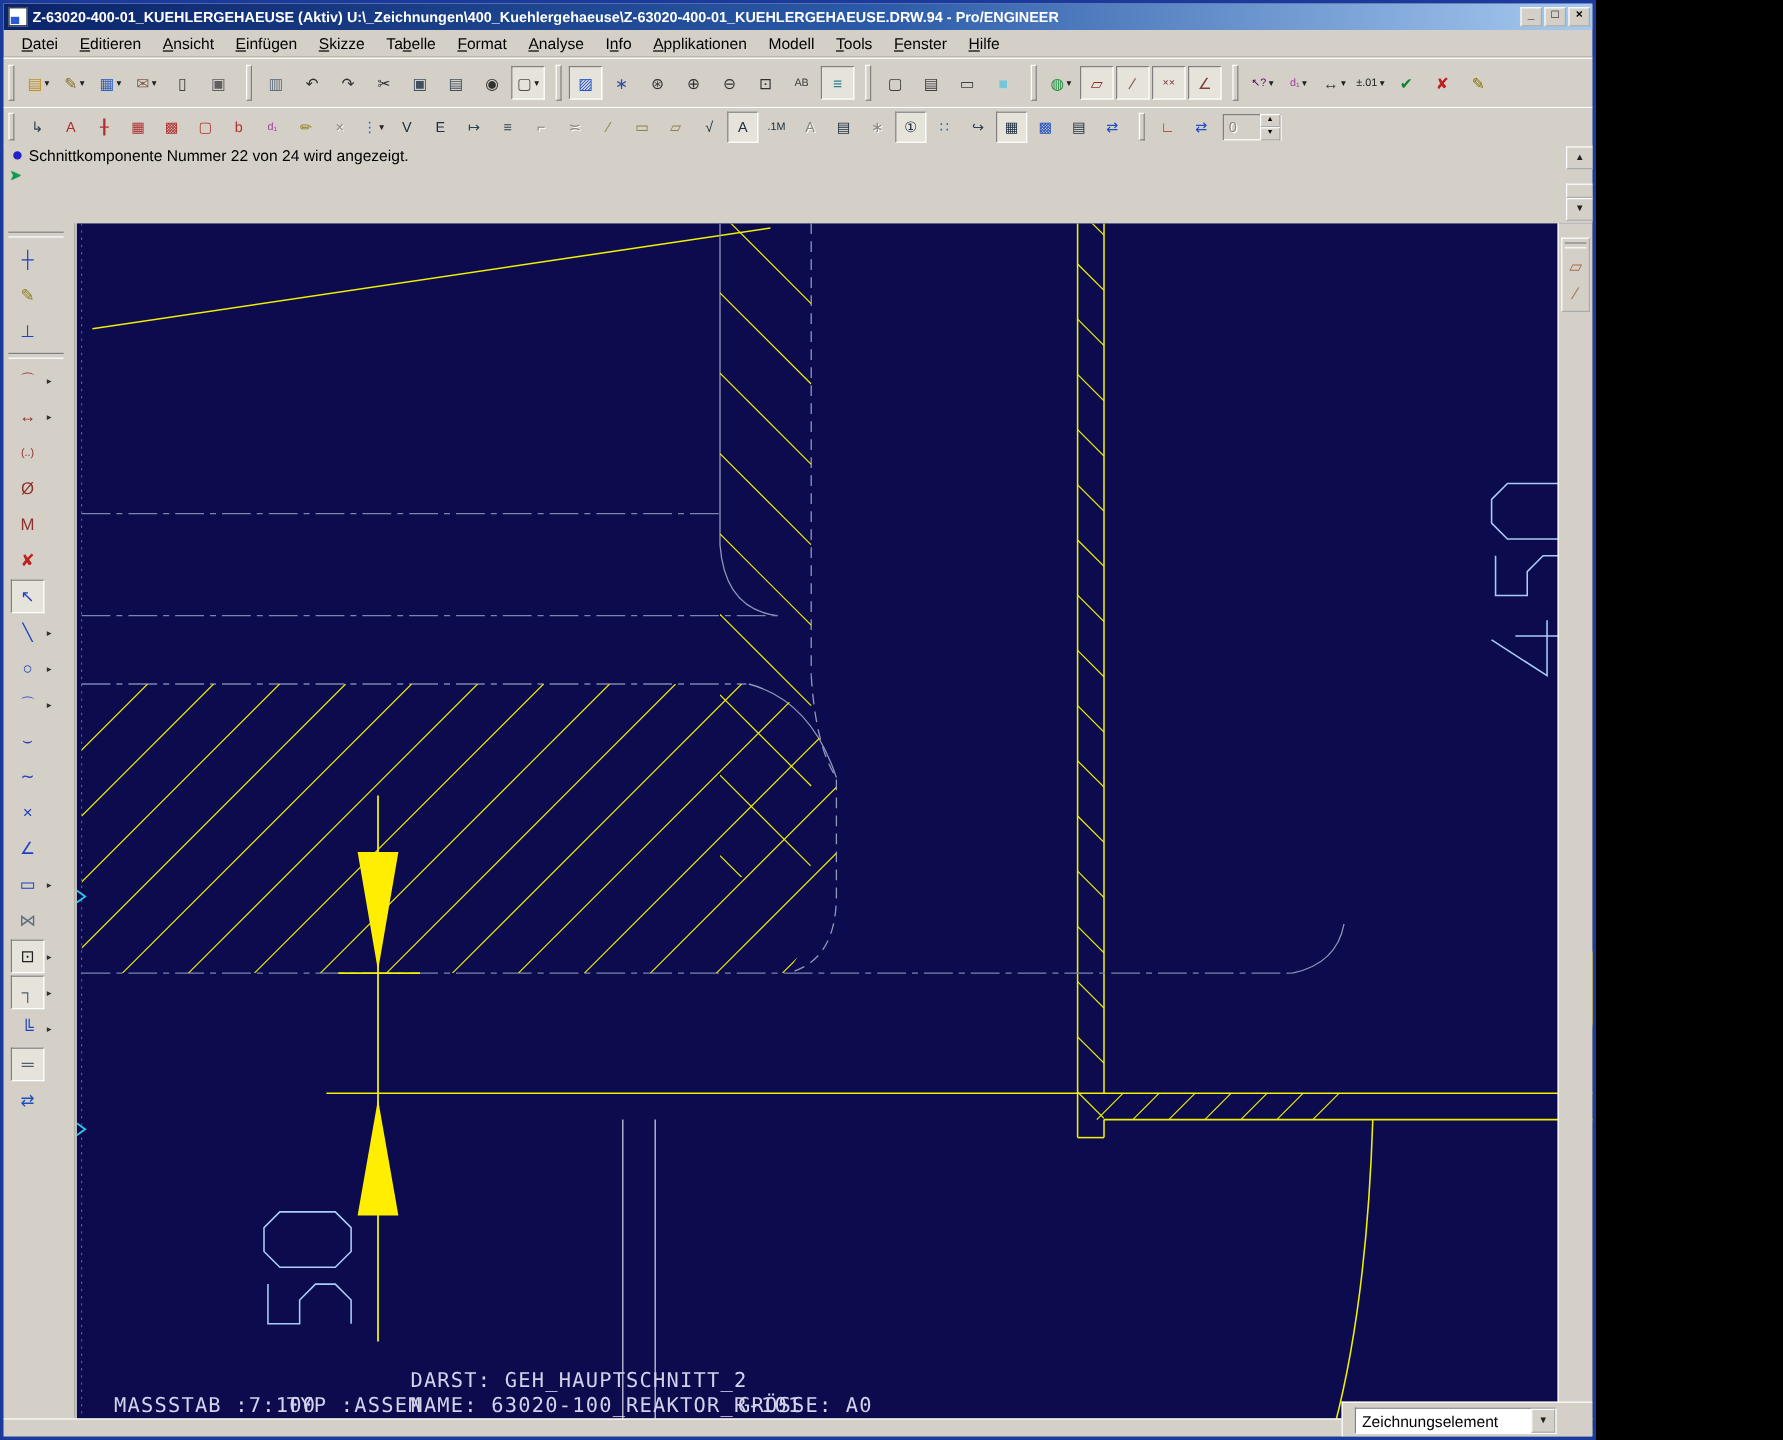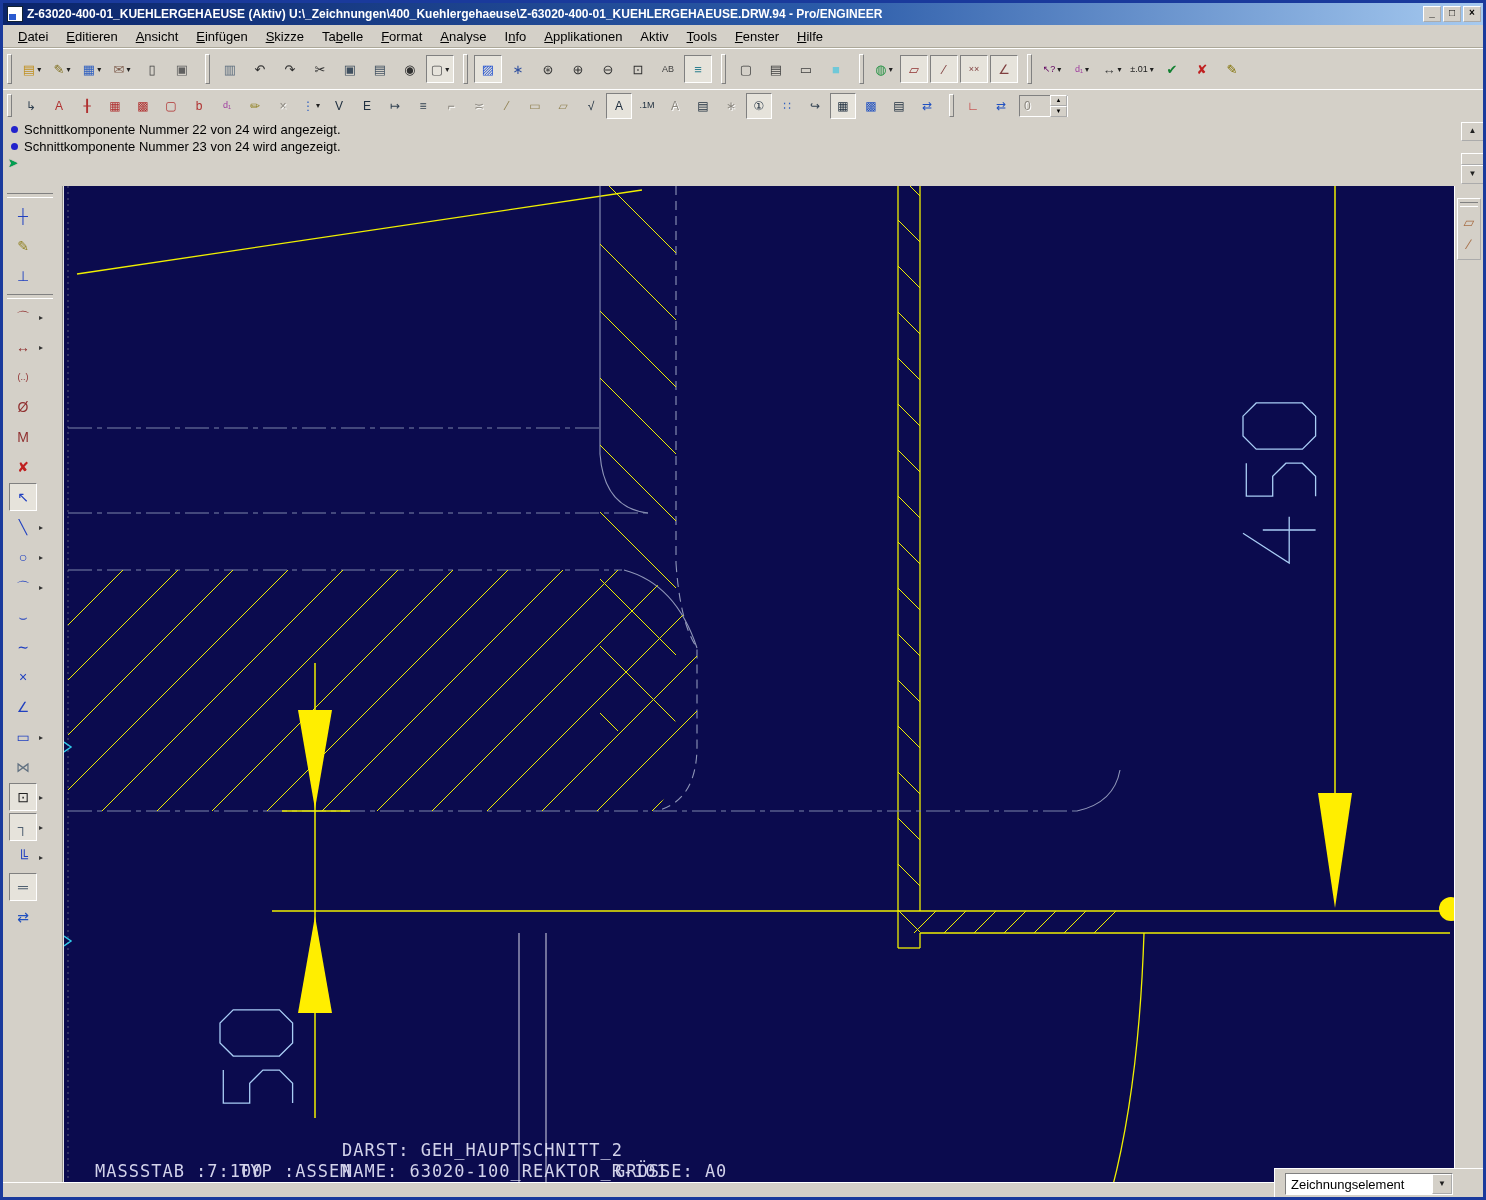--- a/index.html
+++ b/index.html
@@ -1,16 +1,16 @@
 <!DOCTYPE html>
 <html><head>
 <meta charset="utf-8">
 <style>
   html,body{margin:0;padding:0;background:#000;}
-  #win{position:relative;width:1486px;height:1200px;background:#d4d0c8;border:3px solid #1a3a9c;box-sizing:border-box;
+  #win{position:relative;width:1330px;height:1200px;background:#d4d0c8;border:3px solid #1a3a9c;box-sizing:border-box;
        font-family:"Liberation Sans",sans-serif;overflow:hidden;}
   
   #titlebar{position:absolute;left:0;top:0;right:0;height:22px;display:flex;align-items:center;padding:0 2px;
             background:linear-gradient(90deg,#0a246a 0%,#2a5aa8 55%,#a6caf0 100%);color:#fff;}
   #appicon{width:14px;height:14px;background:#fff;border:1px solid #123;margin:0 4px 0 2px;position:relative;flex:0 0 auto;}
   #appicon:before{content:"";position:absolute;left:1px;bottom:1px;width:7px;height:6px;background:#2a5ad0;}
   #title{font-size:12px;font-weight:bold;white-space:nowrap;overflow:hidden;flex:1 1 auto;}
   #wincontrols{display:flex;gap:2px;flex:0 0 auto;}
   .winbtn{width:16px;height:14px;background:#d4d0c8;border:1px outset #fff;color:#000;font-size:10px;line-height:12px;
           text-align:center;font-weight:bold;}
@@ -95,21 +95,21 @@
       <span class="menu-item"><u>D</u>atei</span>
       <span class="menu-item"><u>E</u>ditieren</span>
       <span class="menu-item"><u>A</u>nsicht</span>
       <span class="menu-item"><u>E</u>infügen</span>
       <span class="menu-item"><u>S</u>kizze</span>
       <span class="menu-item">Ta<u>b</u>elle</span>
       <span class="menu-item"><u>F</u>ormat</span>
       <span class="menu-item"><u>A</u>nalyse</span>
       <span class="menu-item">I<u>n</u>fo</span>
       <span class="menu-item"><u>A</u>pplikationen</span>
-      <span class="menu-item">Aktiv</span>
+      <span class="menu-item">Modell</span>
       <span class="menu-item"><u>T</u>ools</span>
       <span class="menu-item"><u>F</u>enster</span>
       <span class="menu-item"><u>H</u>ilfe</span>
     </div>
 
   <div id="tb1" class="toolbar">
       <div class="tgroup">
         <div class="grip"></div>
         <div class="tb-btn">
           <span class="g" style="color: rgb(192, 144, 32);">▤</span>
@@ -372,24 +372,20 @@
           </div>
         </div>
       </div>
     </div>
 
   <div id="messages">
     <div id="msglines">
         <div class="msgline">
           <span class="bullet-icon"></span>
           <span class="msgtext">Schnittkomponente Nummer 22 von 24 wird angezeigt.</span>
-        </div>
-        <div class="msgline">
-          <span class="bullet-icon"></span>
-          <span class="msgtext">Schnittkomponente Nummer 23 von 24 wird angezeigt.</span>
         </div>
         <div class="msgline">
           <span class="arrow-icon">➤</span>
         </div>
       </div>
     <div id="msgscroll">
       <div class="sbtn">▲</div>
       <div class="sthumb"></div>
       <div class="sbtn">▼</div>
     </div>

